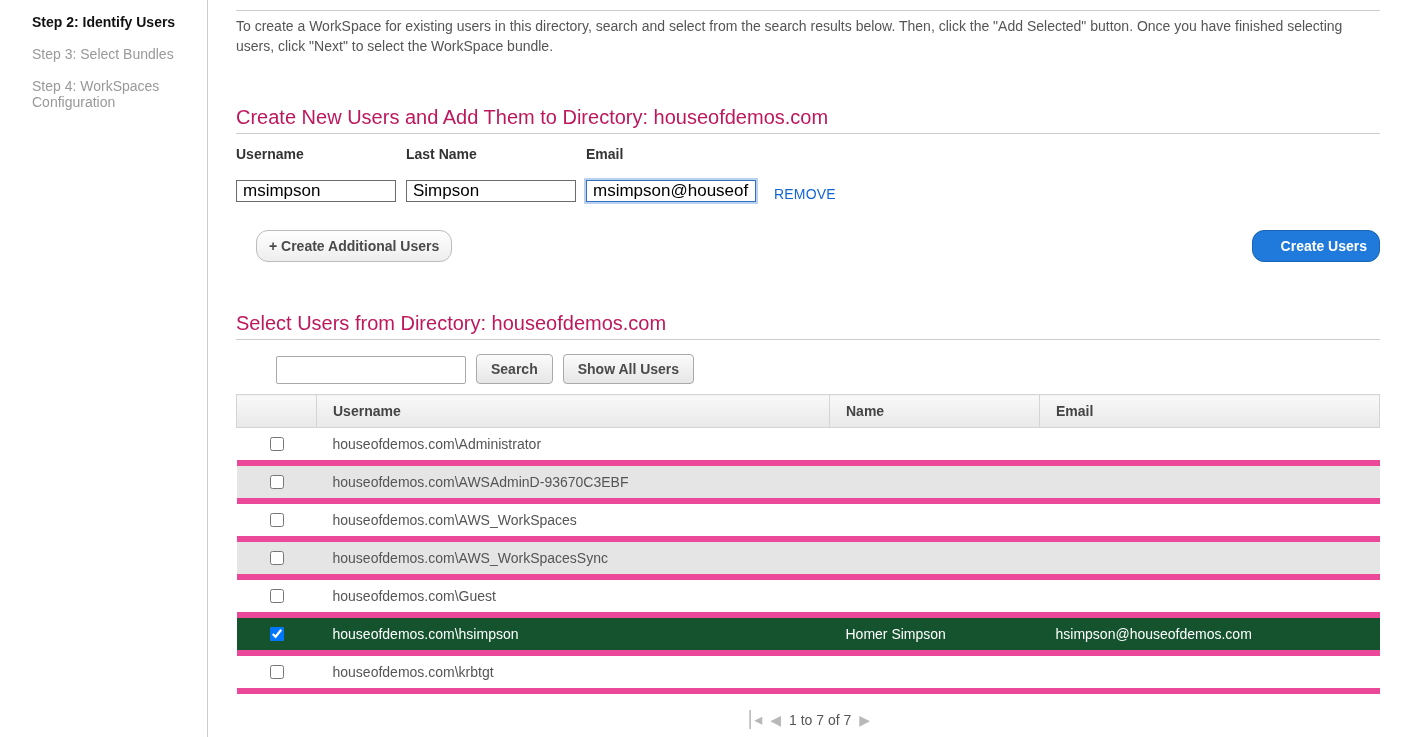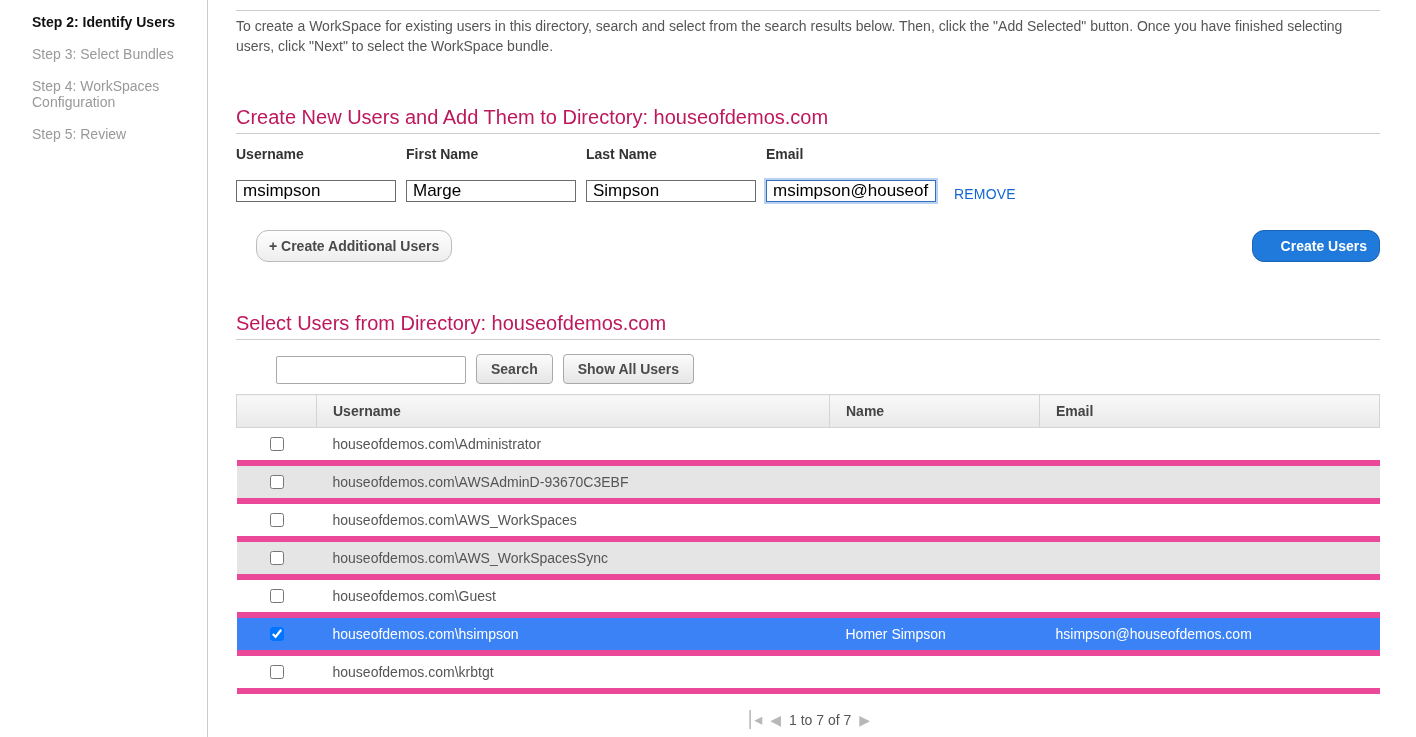--- a/index.html
+++ b/index.html
@@ -136,60 +136,55 @@
     border: 1px solid #d4d4d4;
     padding: 8px 16px;
   }
   table.users th.cb, table.users td.cb { width: 80px; text-align:center; padding-left:0;padding-right:0;}
   table.users tbody td {
     padding: 6px 16px;
     border-bottom: 6px solid #ec4899;
     color:#555;
   }
   table.users tbody tr.alt td { background:#e5e5e5; }
-  table.users tbody tr.selected td { background:#3b82f6; color:#fff; }
+  table.users tbody tr.selected td { background:#14532d; color:#fff; }
   .chk { width:14px; height:14px; }
   .pager {
     display:flex; gap:8px; align-items:center; justify-content:center;
     margin: 16px 0 18px 0;
     color:#555; font-size:14px;
   }
   .pager .arrow { color:#b8b8b8; cursor:pointer; font-size:16px; }
   .pager .arrow.small { font-size:14px; }
 </style>
 </head>
 <body>
 
 <div class="layout">
   <div class="sidebar">
     <div class="truncated"></div>
     <div class="step active">Step 2: Identify Users</div>
     <div class="step">Step 3: Select Bundles</div>
     <div class="step">Step 4: WorkSpaces Configuration</div>
-    <div class="step">Step 5: Review</div>
   </div>
 
   <div class="main">
     <div class="page-title-row">
       <div class="page-title-cut"></div>
     </div>
     <p class="intro">To create a WorkSpace for existing users in this directory, search and select from the search results below. Then, click the "Add Selected" button. Once you have finished selecting users, click "Next" to select the WorkSpace bundle.</p>
 
     <h2 class="section-heading">
       <span>Create New Users and Add Them to Directory: </span><span>houseofdemos.com</span>
     </h2>
 
     <div class="form-row">
       <div class="form-col first">
         <label>Username</label>
         <input type="text" value="msimpson" style="">
-      </div>
-      <div class="form-col">
-        <label>First Name</label>
-        <input type="text" value="Marge" style="">
       </div>
       <div class="form-col">
         <label>Last Name</label>
         <input type="text" value="Simpson" style="">
       </div>
       <div class="form-col">
         <label>Email</label>
         <input type="text" class="email-input" value="msimpson@houseofdemos.com" style="">
       </div>
       <span class="remove-link">REMOVE</span>

